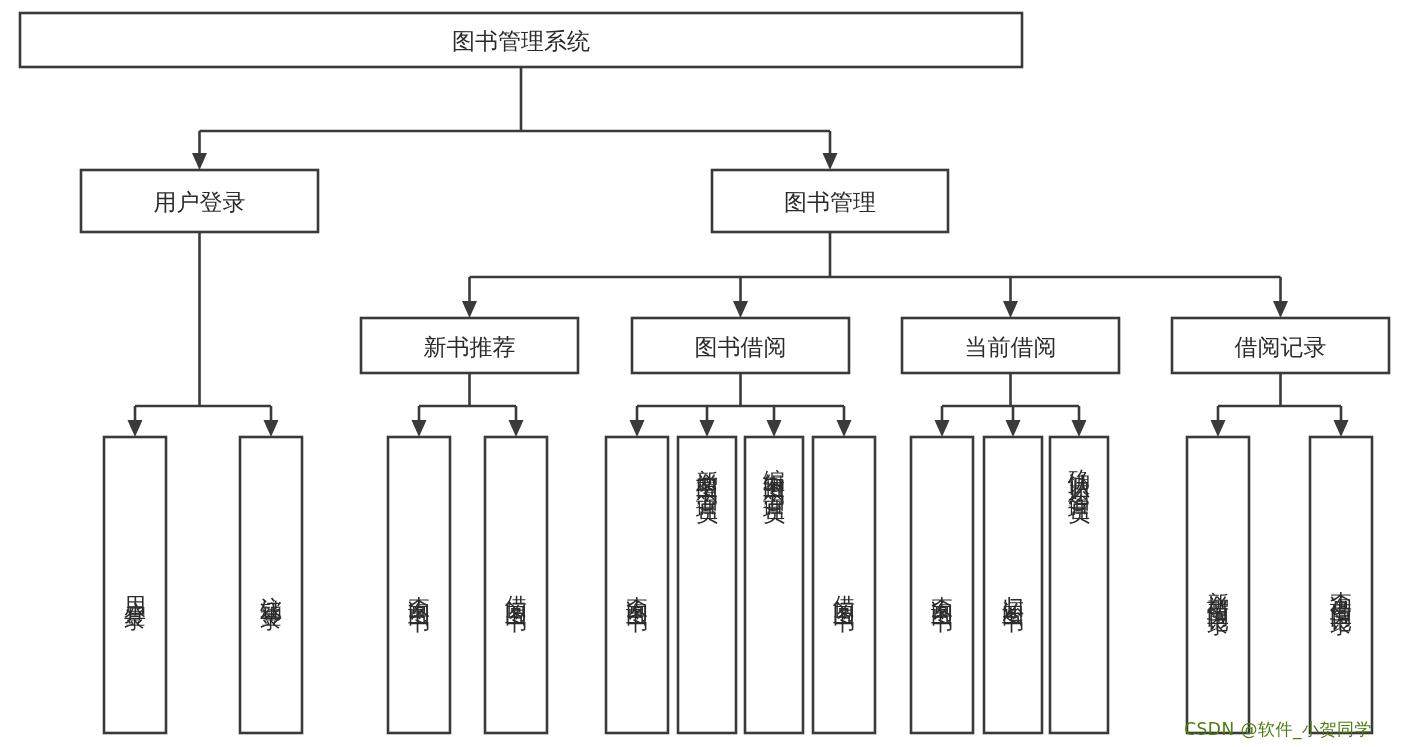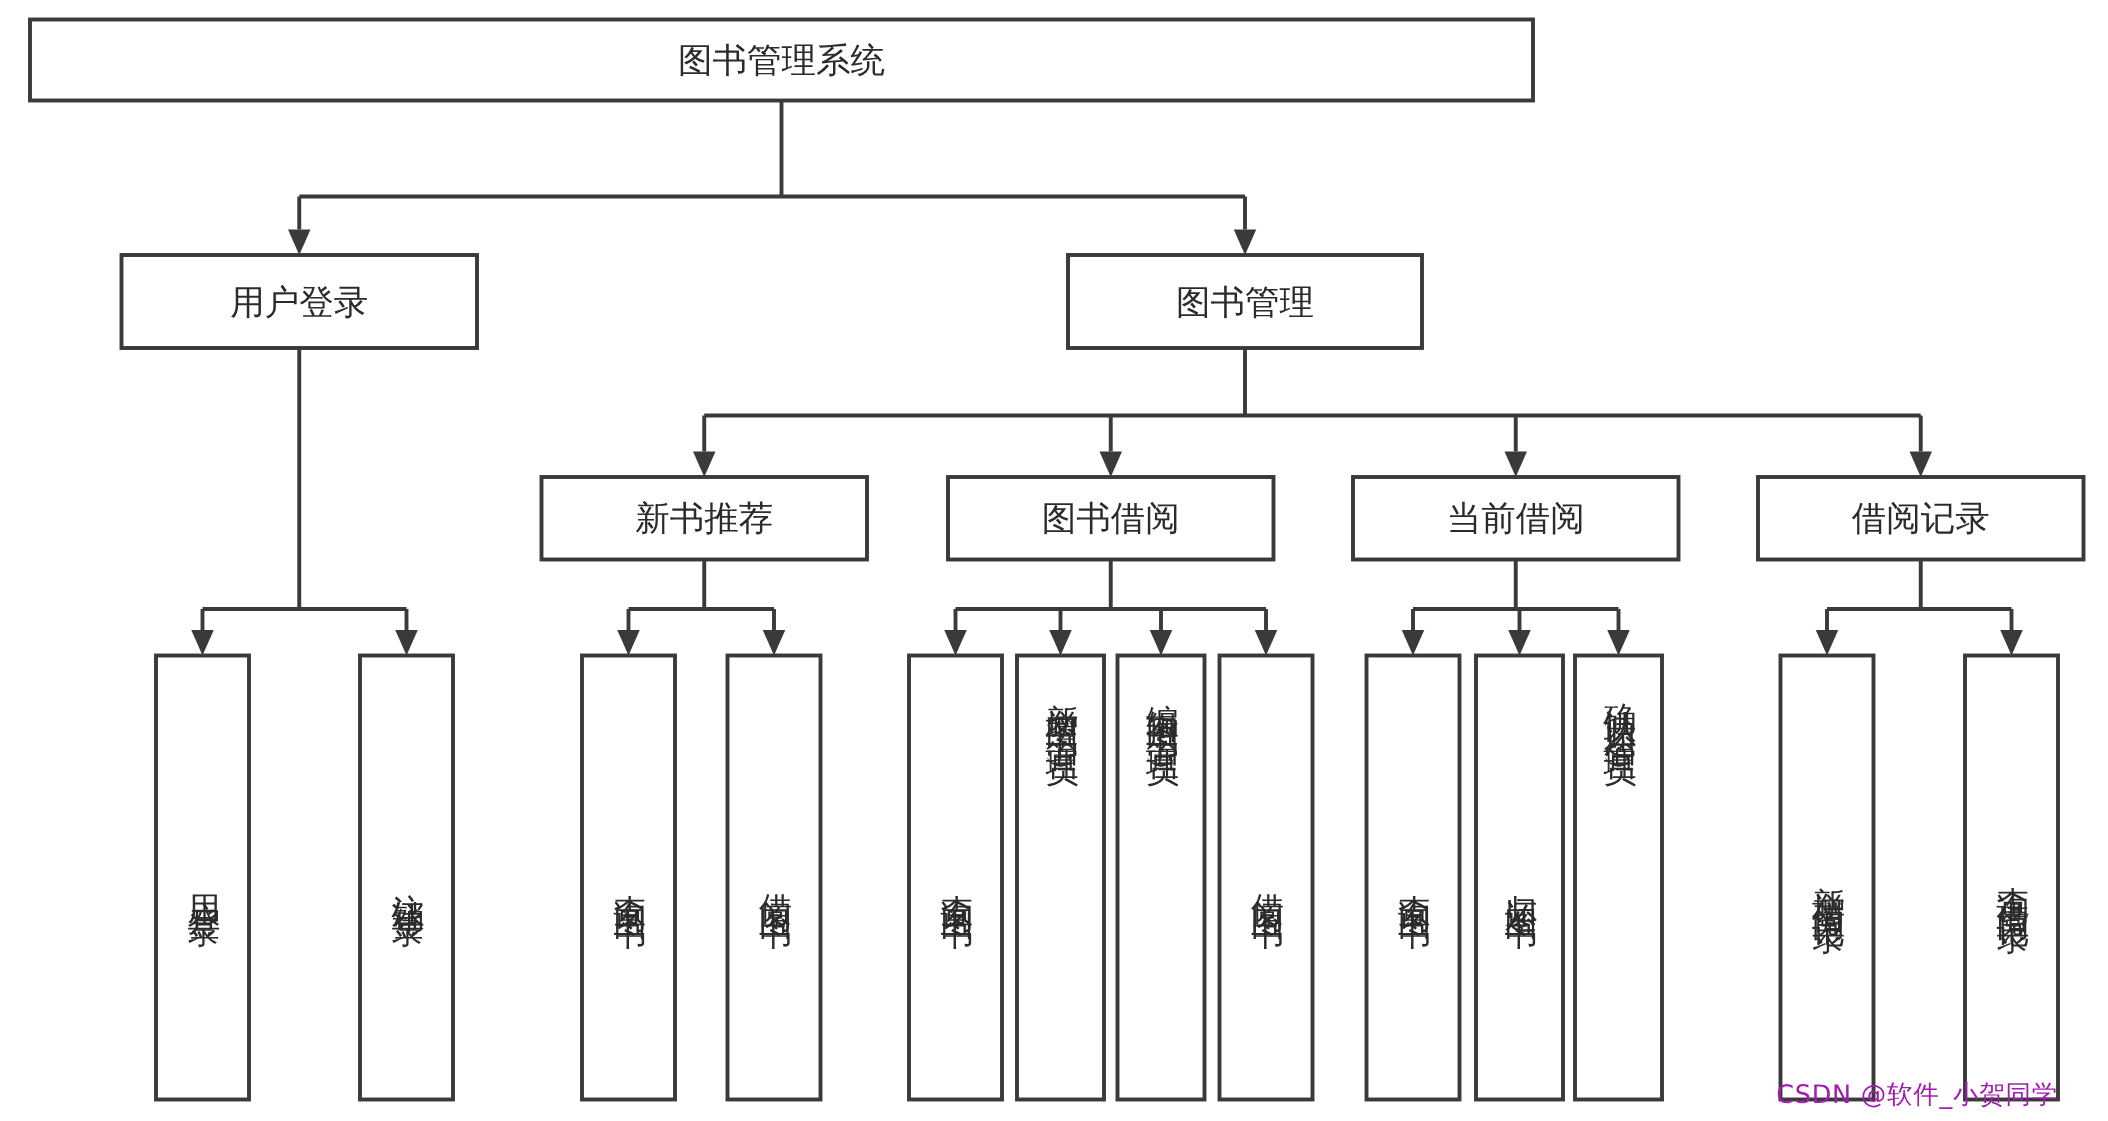--- a/index.html
+++ b/index.html
@@ -72,21 +72,21 @@
     letter-spacing: 5px;
     white-space: nowrap;
     text-align: left;
   }
   .watermark {
     position: absolute;
     right: 8px;
     bottom: 6px;
     font-family: "DejaVu Sans", "Liberation Sans", sans-serif;
     font-size: 17px;
-    color: #a21caf;
+    color: #4d7c0f;
     white-space: nowrap;
     letter-spacing: 0.5px;
   }
 </style>
 </head>
 <body>
 
 <div id="diagram-root">
 
   <svg class="flow" viewBox="0 0 1405 747" xmlns="http://www.w3.org/2000/svg">

